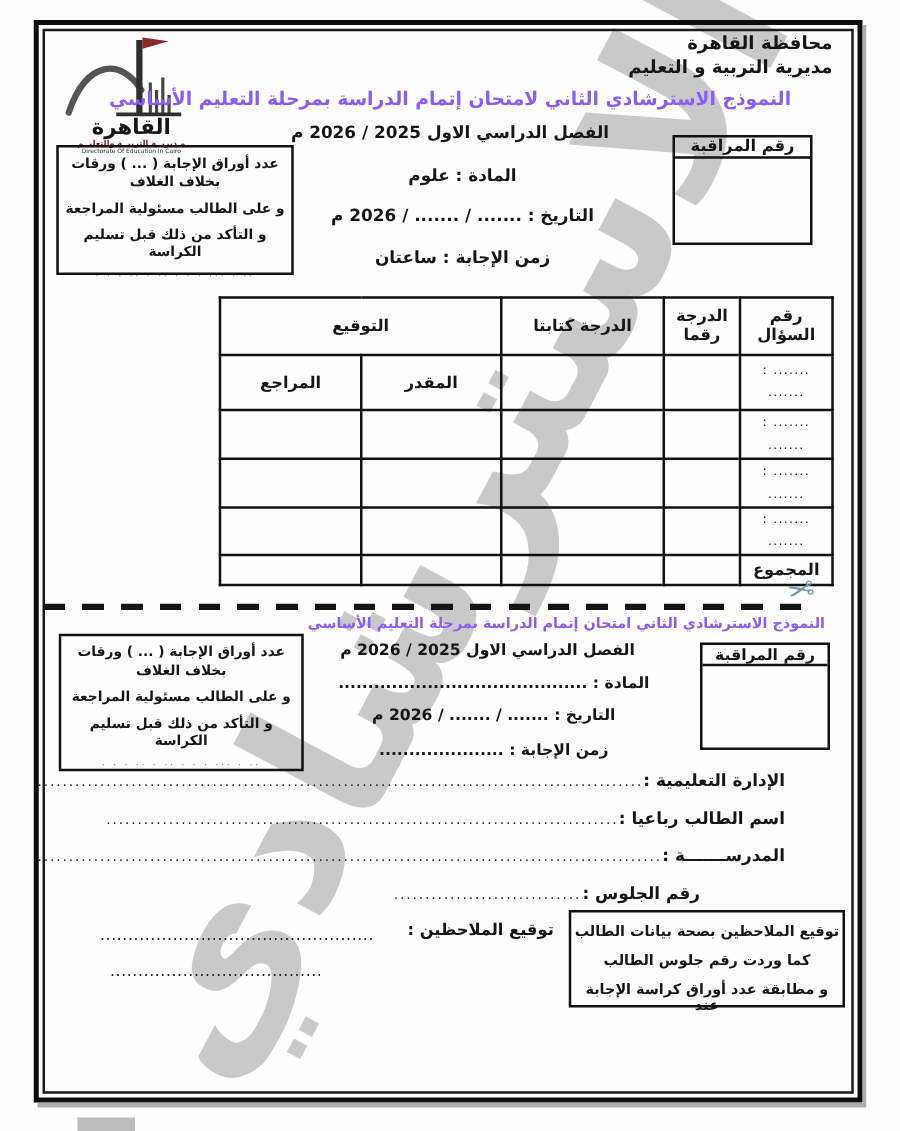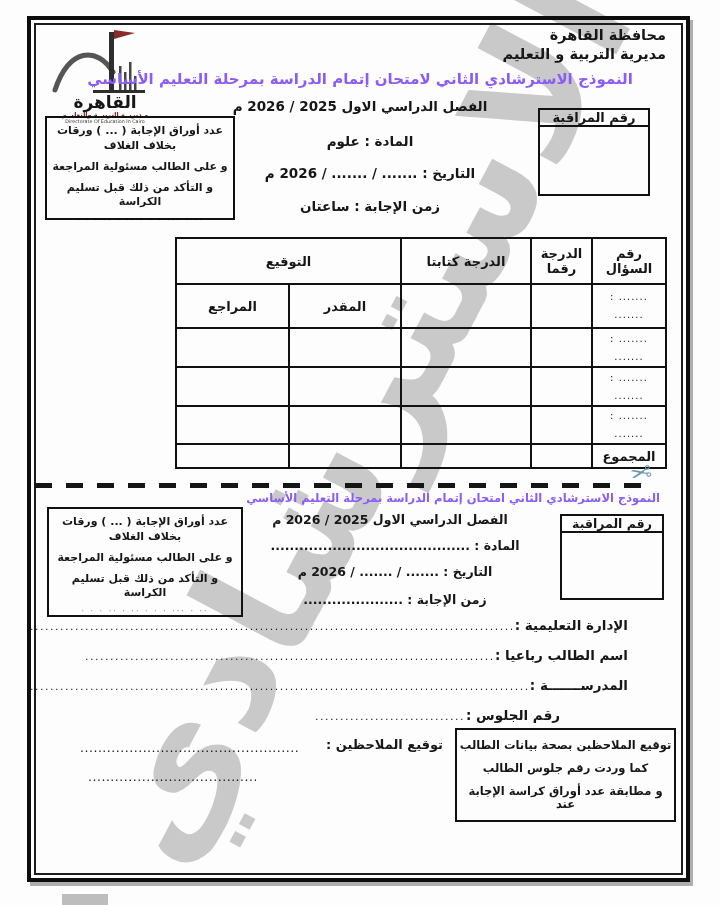--- a/index.html
+++ b/index.html
@@ -95,21 +95,21 @@
     font-weight:bold;font-size:13.5px;height:20px;}
   .field-row .lbl{white-space:nowrap;}
   .field-row .dots{flex:1;overflow:hidden;white-space:nowrap;font-weight:normal;
     font-size:11px;letter-spacing:1.5px;color:#1d1d1d;direction:ltr;text-align:left;}
   .f1{left:30px;top:617px;width:598px;}
   .f2{left:85px;top:647px;width:543px;}
   .f3{left:30px;top:677px;width:598px;}
   .f4{left:315px;top:707px;width:245px;}
 
   
-  .obs-box{left:455px;top:728px;width:221px;height:94px;border:2px solid #111;
+  .obs-box{left:455px;top:728px;width:221px;height:78px;border:2px solid #111;
     box-sizing:border-box;text-align:center;font-weight:bold;font-size:11.5px;padding-top:9px;}
   .obs-box .ln{margin-bottom:9px;line-height:1.2;}
   .obs-label{left:308px;top:737px;width:135px;font-size:13px;font-weight:bold;
     text-align:right;direction:rtl;white-space:nowrap;}
   .obs-line{overflow:hidden;white-space:nowrap;direction:ltr;text-align:right;
     font-size:12.5px;letter-spacing:.5px;}
   .obs-line1{left:80px;top:740px;width:218px;}
   .obs-line2{left:88px;top:769px;width:168px;}
 
   .scan-blob{left:62px;top:894px;width:46px;height:11px;background:#bdbdbd;}

